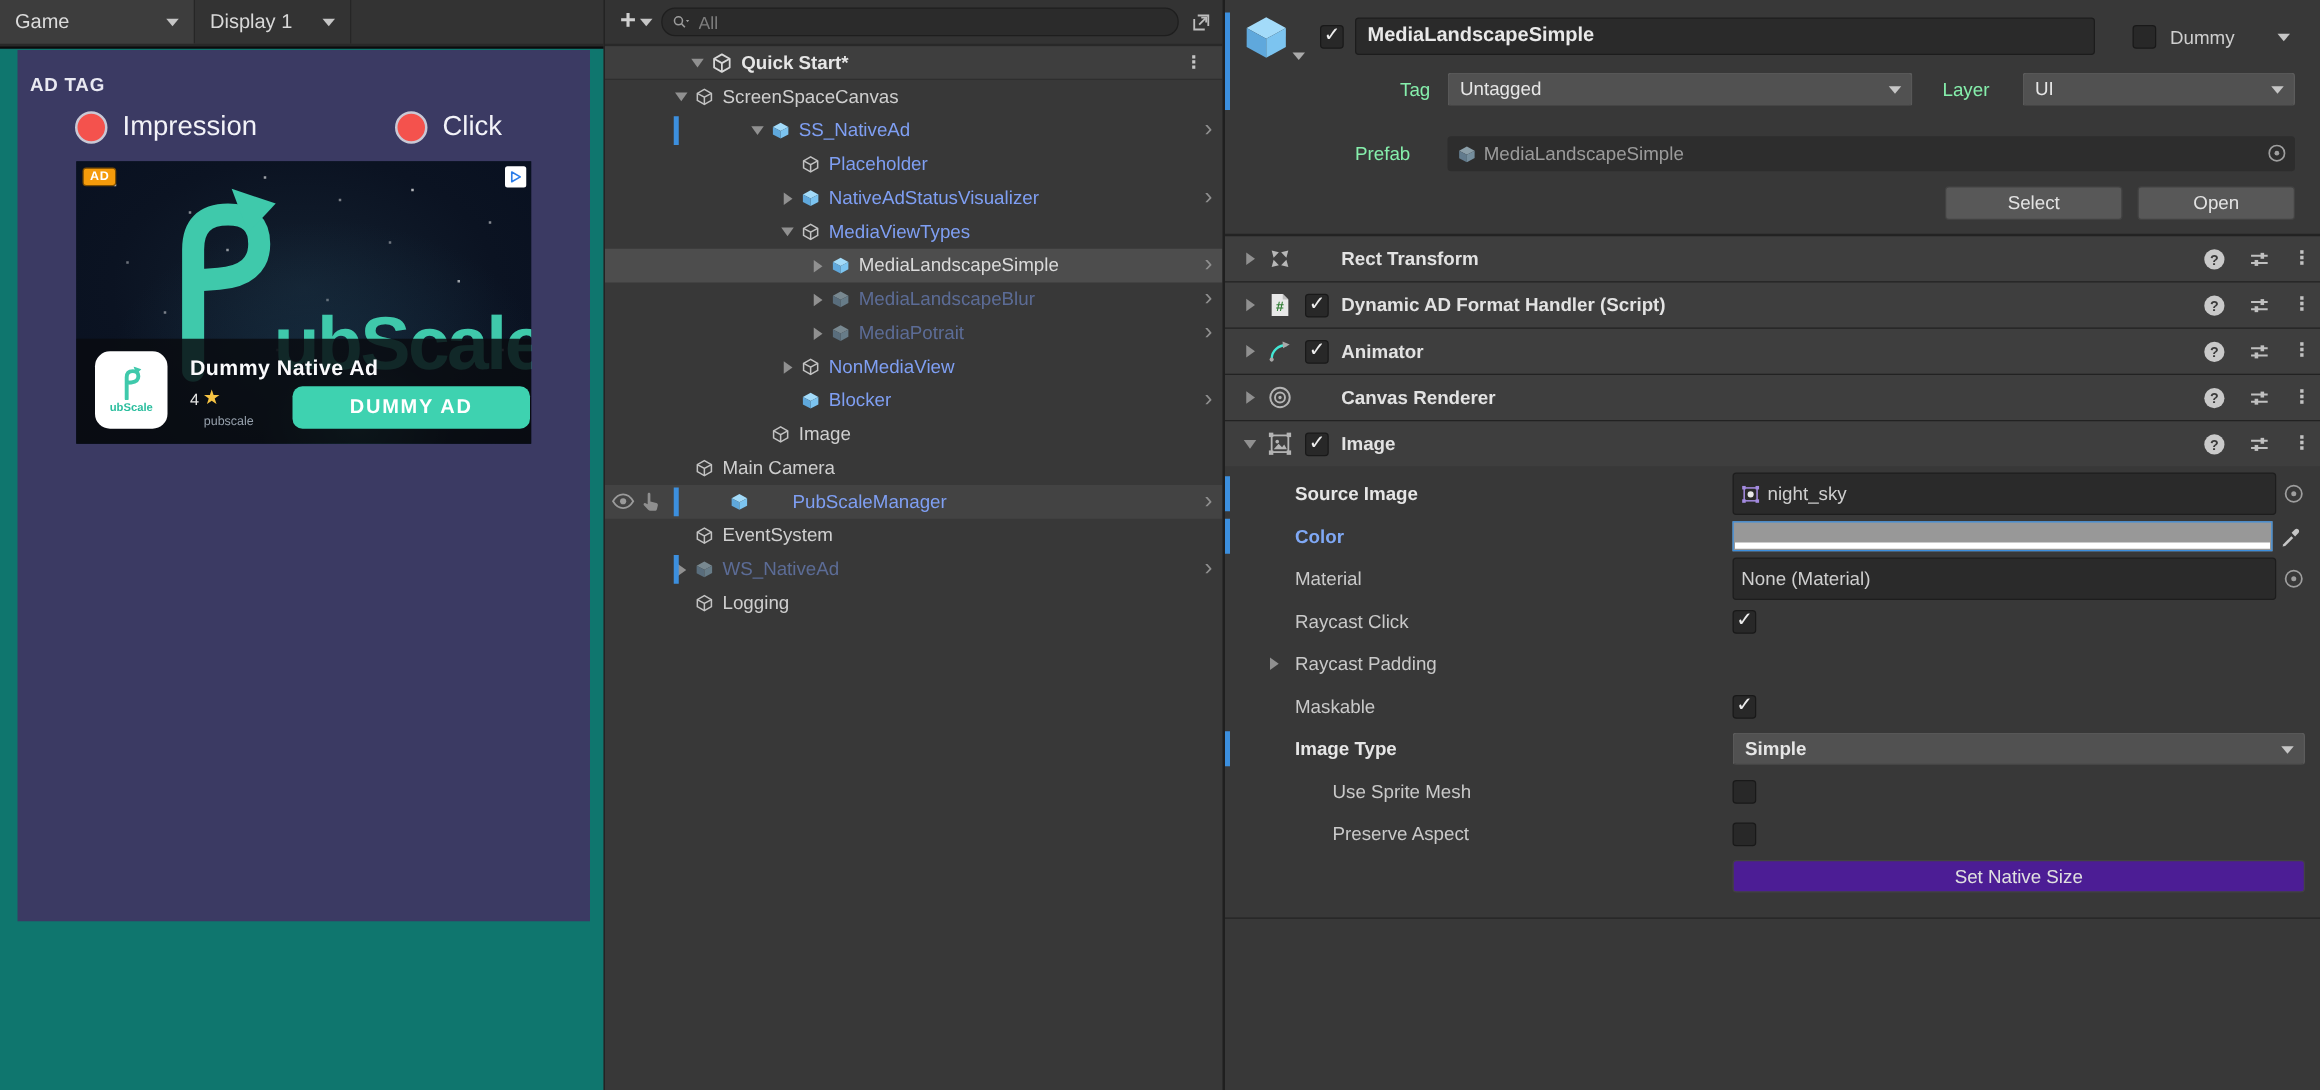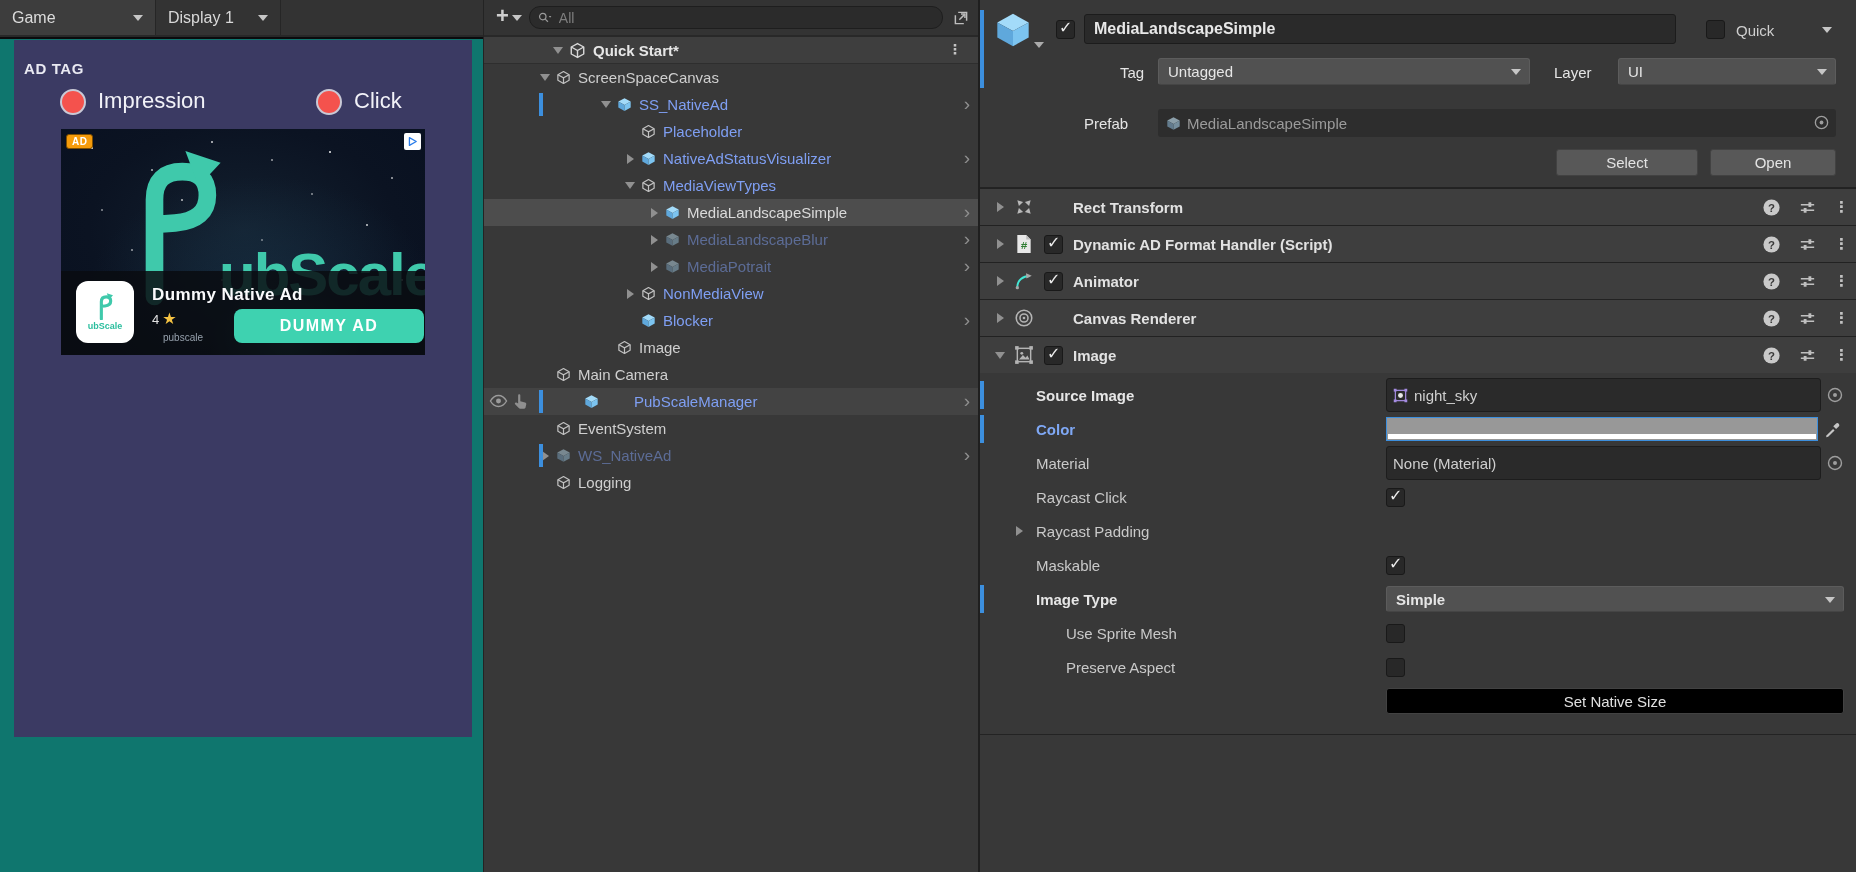--- a/index.html
+++ b/index.html
@@ -88,21 +88,21 @@
   .ihdr .obar2{top:10px;height:78px;}
   .goicon{position:absolute;left:14px;top:11px;width:38px;height:38px;}
   .goicon-drop{position:absolute;left:54px;top:42px;width:0;height:0;border-left:5px solid transparent;border-right:5px solid transparent;border-top:6px solid #ABABAB;}
   .ucb{width:19px;height:19px;background:#282828;border:1px solid #191919;border-radius:3px;position:relative;flex:0 0 19px;}
   .ucb.on::after{content:"✓";position:absolute;left:2px;top:-3px;font-size:16px;font-weight:700;color:#EDEDED;}
   .gocb{position:absolute;left:76px;top:20px;}
   .goname{position:absolute;left:104px;top:14px;width:592px;height:30px;background:#2A2A2A;border:1px solid #1C1C1C;border-radius:3px;display:flex;align-items:center;padding:0 9px;font-size:16px;font-weight:700;color:#E8E8E8;}
   .static-cb{position:absolute;left:726px;top:20px;}
   .static-lbl{position:absolute;left:756px;top:22px;font-size:15px;color:#CFCFCF;}
   .static-drop{position:absolute;left:842px;top:27px;}
-  .flbl{position:absolute;font-size:15px;color:#e5e5e5;}
+  .flbl{position:absolute;font-size:15px;color:#86efac;}
   .udd{background:#515151;border:1px solid #5C5C5C;border-bottom-color:#454545;border-radius:3px;display:flex;align-items:center;padding:0 9px;font-size:15px;color:#E6E6E6;position:relative;}
   .udd::after{content:"";position:absolute;right:8px;top:10px;border-left:5px solid transparent;border-right:5px solid transparent;border-top:6px solid #C6C6C6;}
   .tag-dd{position:absolute;left:178px;top:58px;width:372px;height:27px;}
   .layer-dd{position:absolute;left:638px;top:58px;width:218px;height:27px;}
   .prefab-field{position:absolute;left:178px;top:109px;width:678px;height:28px;background:#2D2D2D;border-radius:3px;display:flex;align-items:center;gap:6px;padding:0 8px;}
   .prefab-field svg.cube{width:15px;height:15px;opacity:.75;filter:saturate(.5) brightness(.92);}
   .ptxt{color:#9B9B9B;font-size:15px;}
   .ppicker{position:absolute;right:6px;top:5px;width:17px;height:17px;}
   .ibtn{position:absolute;height:27px;background:#585858;border:1px solid #424242;border-radius:3px;display:flex;align-items:center;justify-content:center;font-size:15px;color:#E3E3E3;}
   .btn-select{left:576px;top:149px;width:142px;}
@@ -127,21 +127,21 @@
   .ofield{flex:1;height:26px;background:#2A2A2A;border:1px solid #1D1D1D;border-radius:3px;display:flex;align-items:center;gap:6px;padding:16px 6px;font-size:15px;color:#CFCFCF;}
   .ofield svg{width:15px;height:15px;flex:0 0 15px;}
   .opicker{flex:0 0 18px;height:18px;margin-left:5px;}
   .swatch{flex:1;height:24px;background:#989898;border:1px solid #3C8FDE;position:relative;}
   .swatch::after{content:"";position:absolute;left:1px;right:1px;bottom:1px;height:5px;background:#FFFFFF;}
   .dropper{flex:0 0 24px;height:24px;margin-left:2px;display:flex;align-items:center;justify-content:center;}
   .dropper svg{width:17px;height:17px;}
   .ddfield{flex:1;height:26px;}
   .ddfield.b{font-weight:700;}
   .filler{flex:1;}
-  .nsbtn{flex:1;height:26px;background:#000000;border:1px solid #424242;border-radius:3px;display:flex;align-items:center;justify-content:center;font-size:15px;color:#E0E0E0;}
+  .nsbtn{flex:1;height:26px;background:#4c1d95;border:1px solid #424242;border-radius:3px;display:flex;align-items:center;justify-content:center;font-size:15px;color:#E0E0E0;}
   .endline{height:1px;background:#232323;margin-top:16px;}
 </style>
 </head>
 <body>
 
 <svg width="0" height="0" style="position:absolute" aria-hidden="true">
   <symbol id="s-cube-o" viewBox="0 0 16 16">
     <path d="M8 1.6 14 5v6L8 14.4 2 11V5Z" fill="none" stroke="#C2C2C2" stroke-width="1.3" stroke-linejoin="round"></path>
     <path d="M2 5l6 3.2L14 5M8 8.2v6.2" fill="none" stroke="#C2C2C2" stroke-width="1.3"></path>
   </symbol>
@@ -452,21 +452,21 @@
   <div class="insp">
     <div class="ihdr">
       <span class="obar2"></span>
       <svg class="goicon">
           <use href="#s-cube-f"></use>
         </svg>
       <span class="goicon-drop"></span>
       <span class="ucb on gocb"></span>
       <div class="goname">MediaLandscapeSimple</div>
       <span class="ucb static-cb"></span>
-      <span class="static-lbl">Quick</span>
+      <span class="static-lbl">Dummy</span>
       <span class="tri-d static-drop"></span>
 
       <span class="flbl" style="left:140px;top:64px">Tag</span>
       <div class="udd tag-dd">
         <span>Untagged</span>
       </div>
       <span class="flbl" style="left:574px;top:64px">Layer</span>
       <div class="udd layer-dd">
         <span>UI</span>
       </div>

